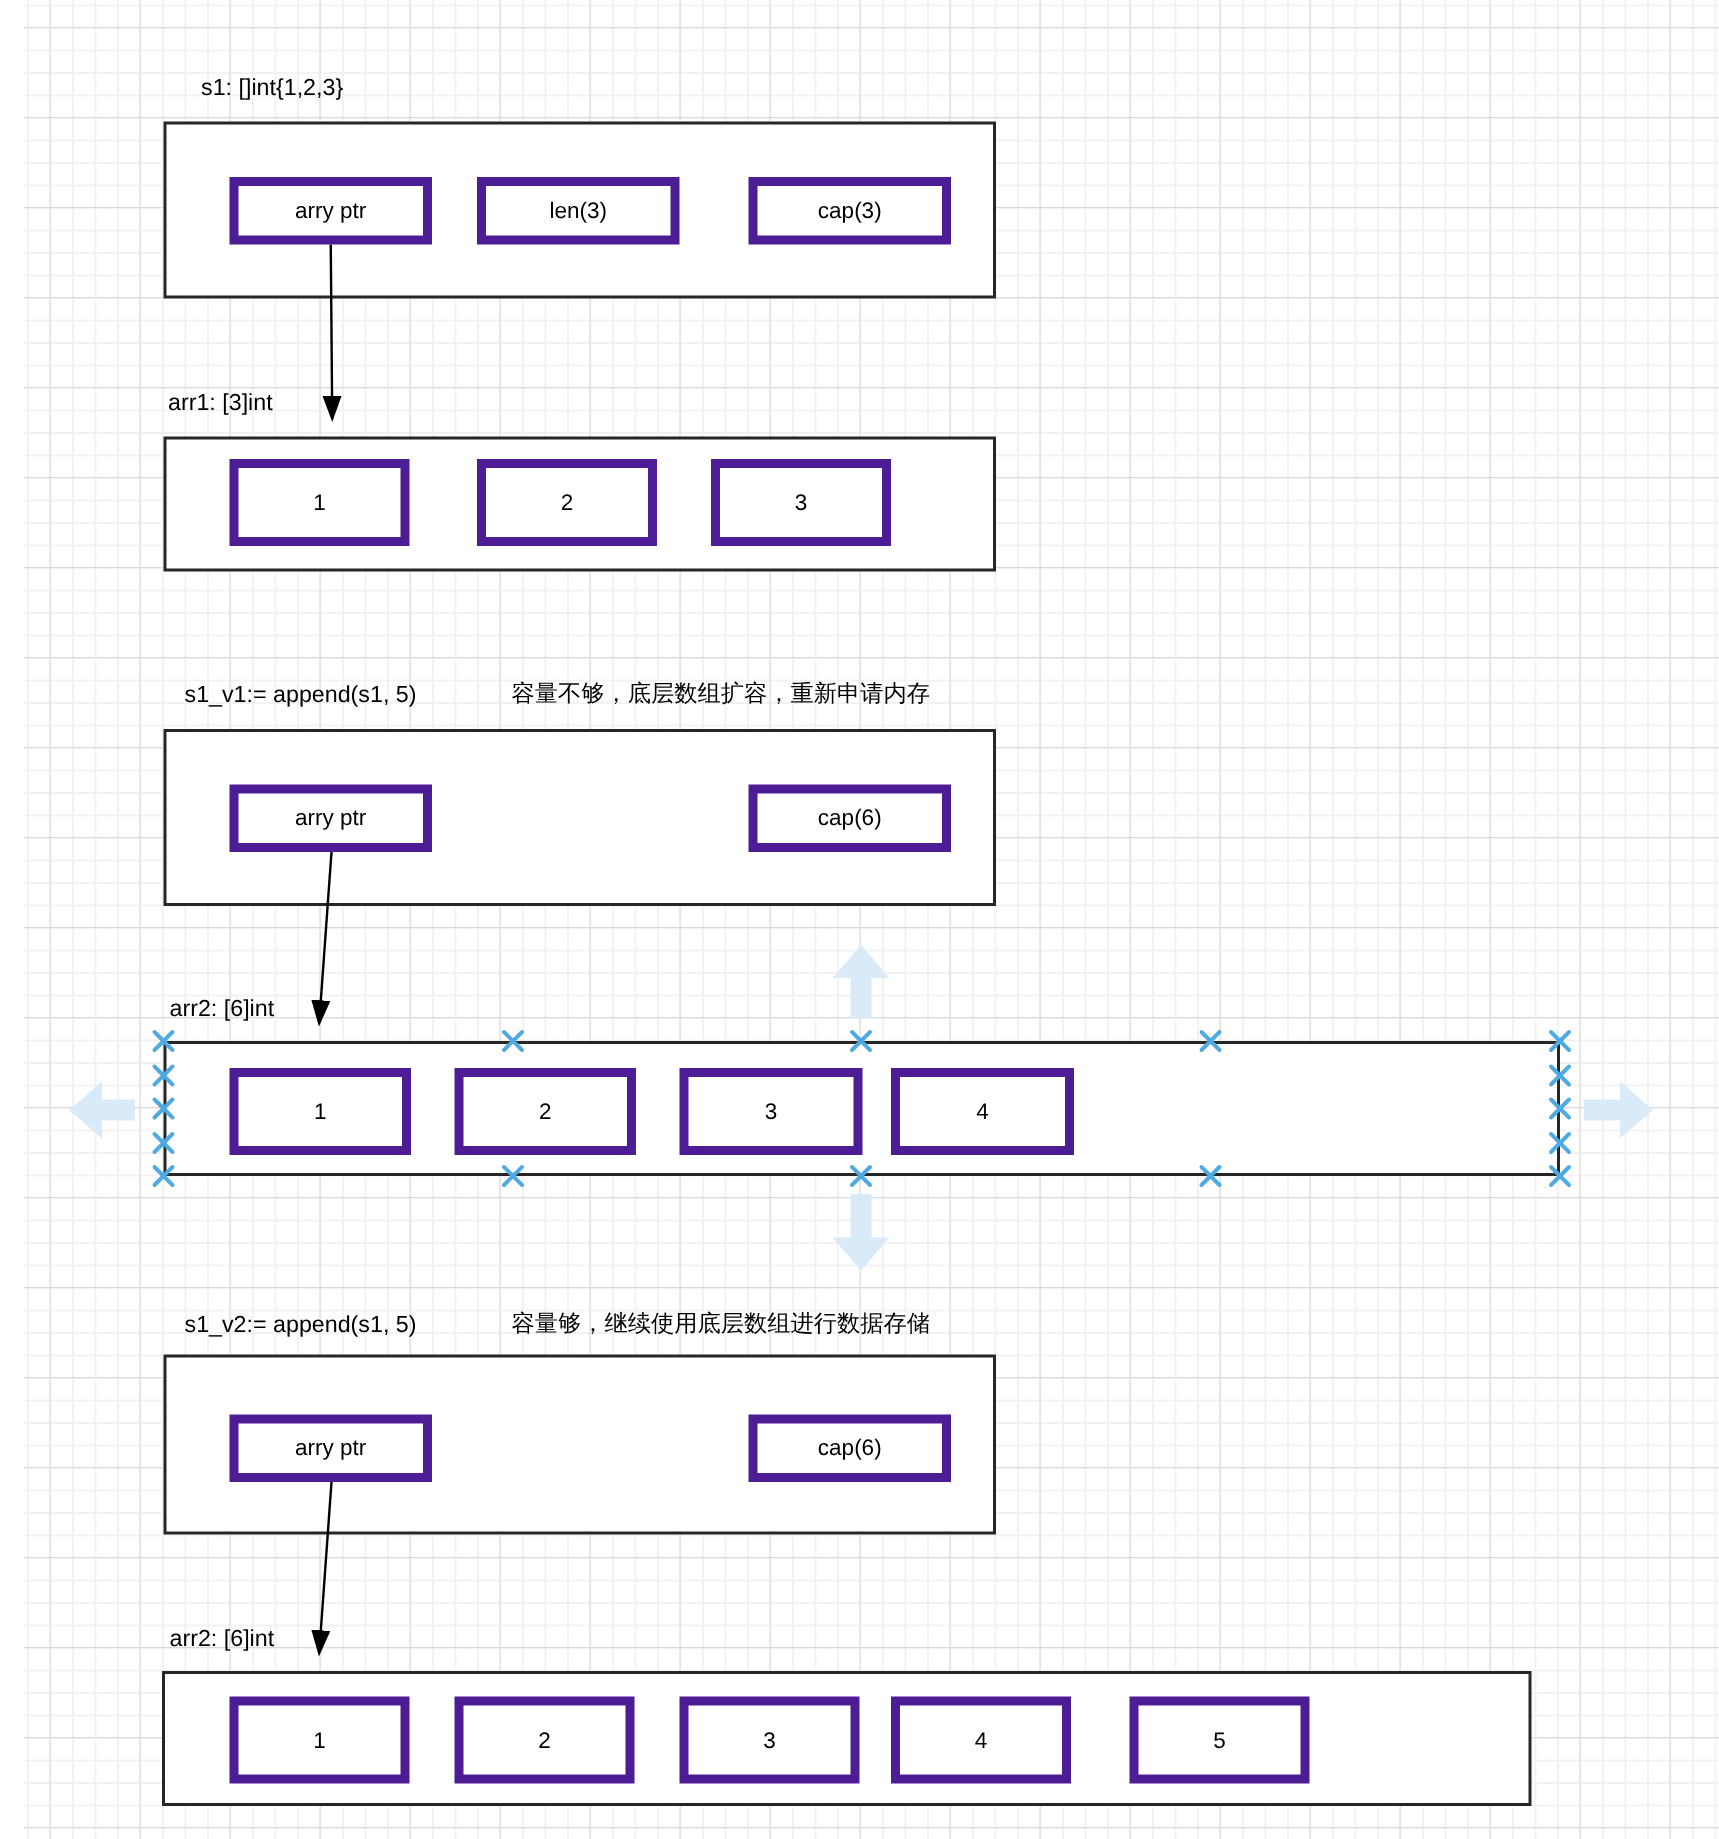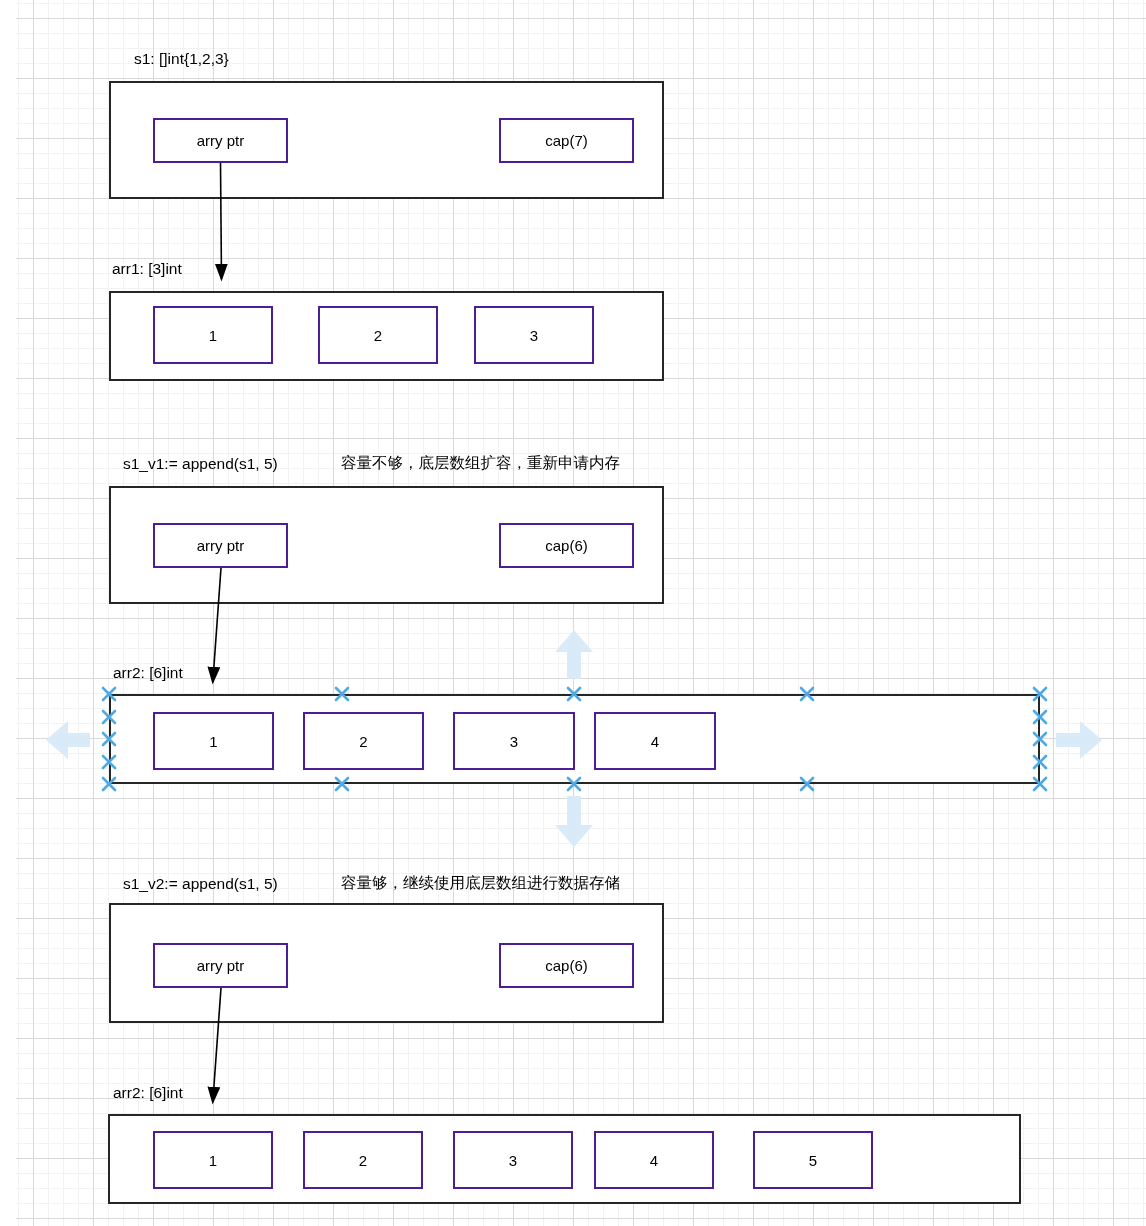--- a/index.html
+++ b/index.html
@@ -18,39 +18,40 @@
       linear-gradient(to bottom,#f2f2f2 1px,transparent 1px);
     background-size:60px 60px,60px 60px,15px 15px,15px 15px;
     background-position:17px 18px,17px 18px,2px 3px,2px 3px;
     margin-left:16px;
   }
   .shape{
     position:absolute;background:#ffffff;border:2px solid #262626;
     box-sizing:border-box;
   }
   .inner{
-    position:absolute;background:#ffffff;border:2px solid #4c1d95;
+    position:absolute;background:#ffffff;border:6px solid #4c1d95;
     box-sizing:border-box;display:flex;align-items:center;justify-content:center;
     font-size:15px;color:#000000;white-space:nowrap;
   }
   .lbl{
     position:absolute;font-size:15.5px;color:#000000;white-space:nowrap;line-height:20px;
   }
   svg.overlay{position:absolute;left:0;top:0;pointer-events:none;}
 </style>
 </head>
 <body>
 
 <div class="canvas">
 
   <div class="lbl" style="left:118px;top:49px">s1: []int{1,2,3}</div>
 
   <div class="shape" style="left:93px;top:81px;width:555px;height:118px">
     <div class="inner" style="left:42px;top:35px;width:135px;height:45px">arry ptr</div>
-    <div class="inner" style="left:388px;top:35px;width:135px;height:45px">cap(7)</div>
+    <div class="inner" style="left:207px;top:35px;width:135px;height:45px">len(3)</div>
+    <div class="inner" style="left:388px;top:35px;width:135px;height:45px">cap(3)</div>
   </div>
 
   <div class="lbl" style="left:96px;top:259px">arr1: [3]int</div>
 
   <div class="shape" style="left:93px;top:291px;width:555px;height:90px">
     <div class="inner" style="left:42px;top:13px;width:120px;height:58px">1</div>
     <div class="inner" style="left:207px;top:13px;width:120px;height:58px">2</div>
     <div class="inner" style="left:363px;top:13px;width:120px;height:58px">3</div>
   </div>
 

